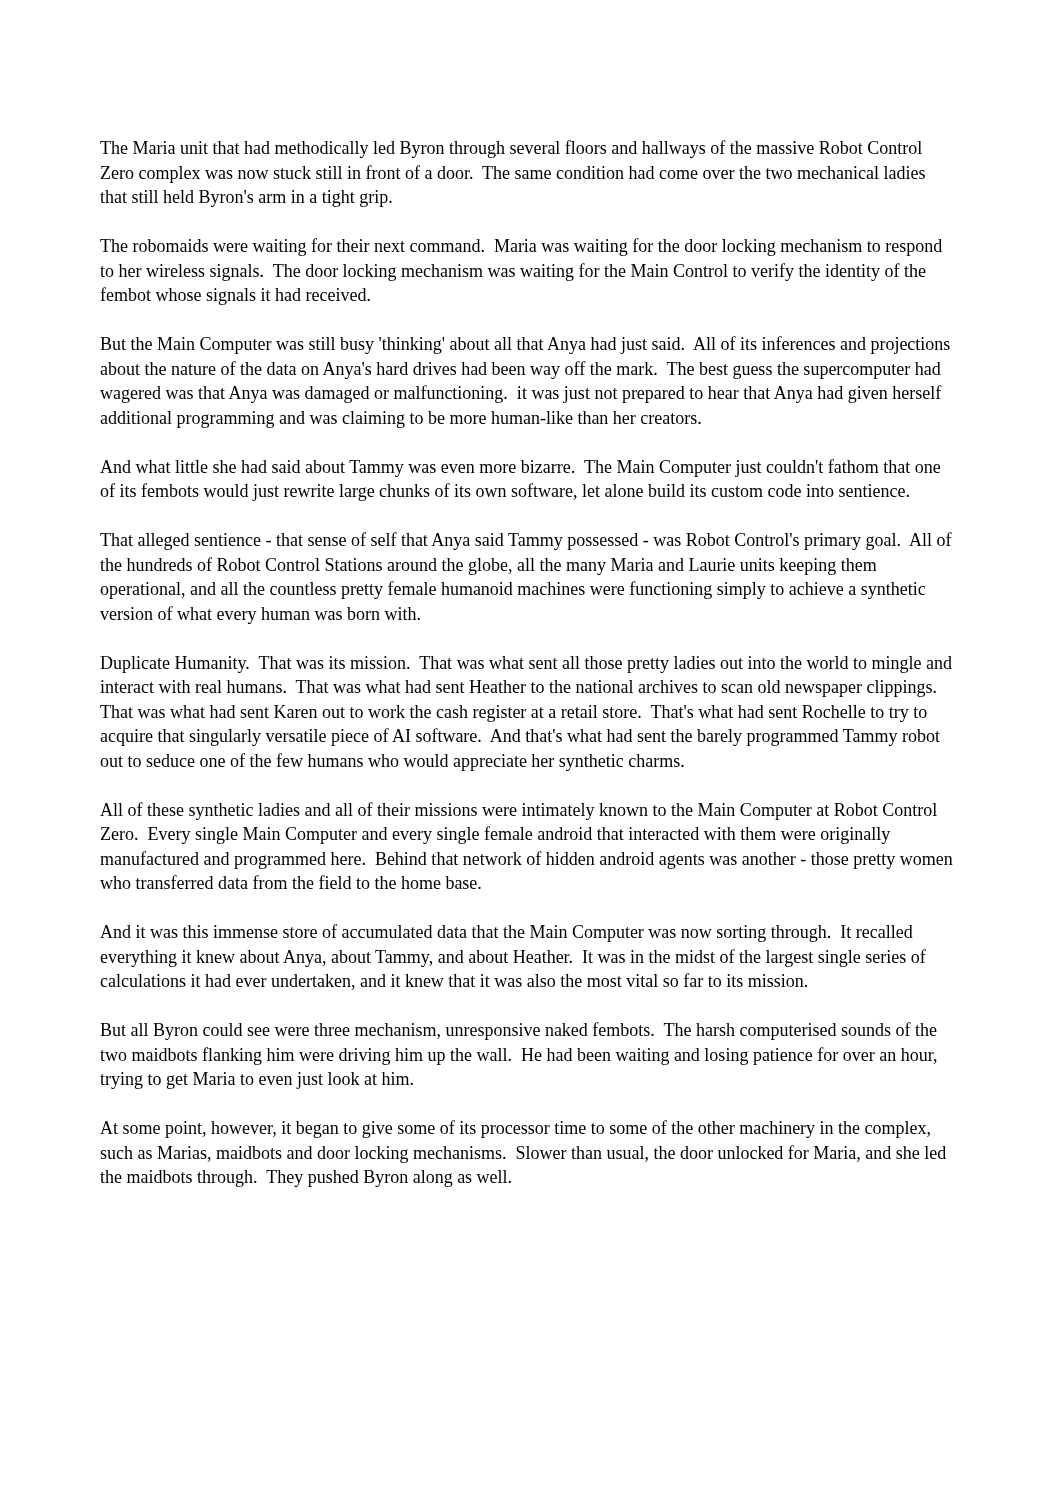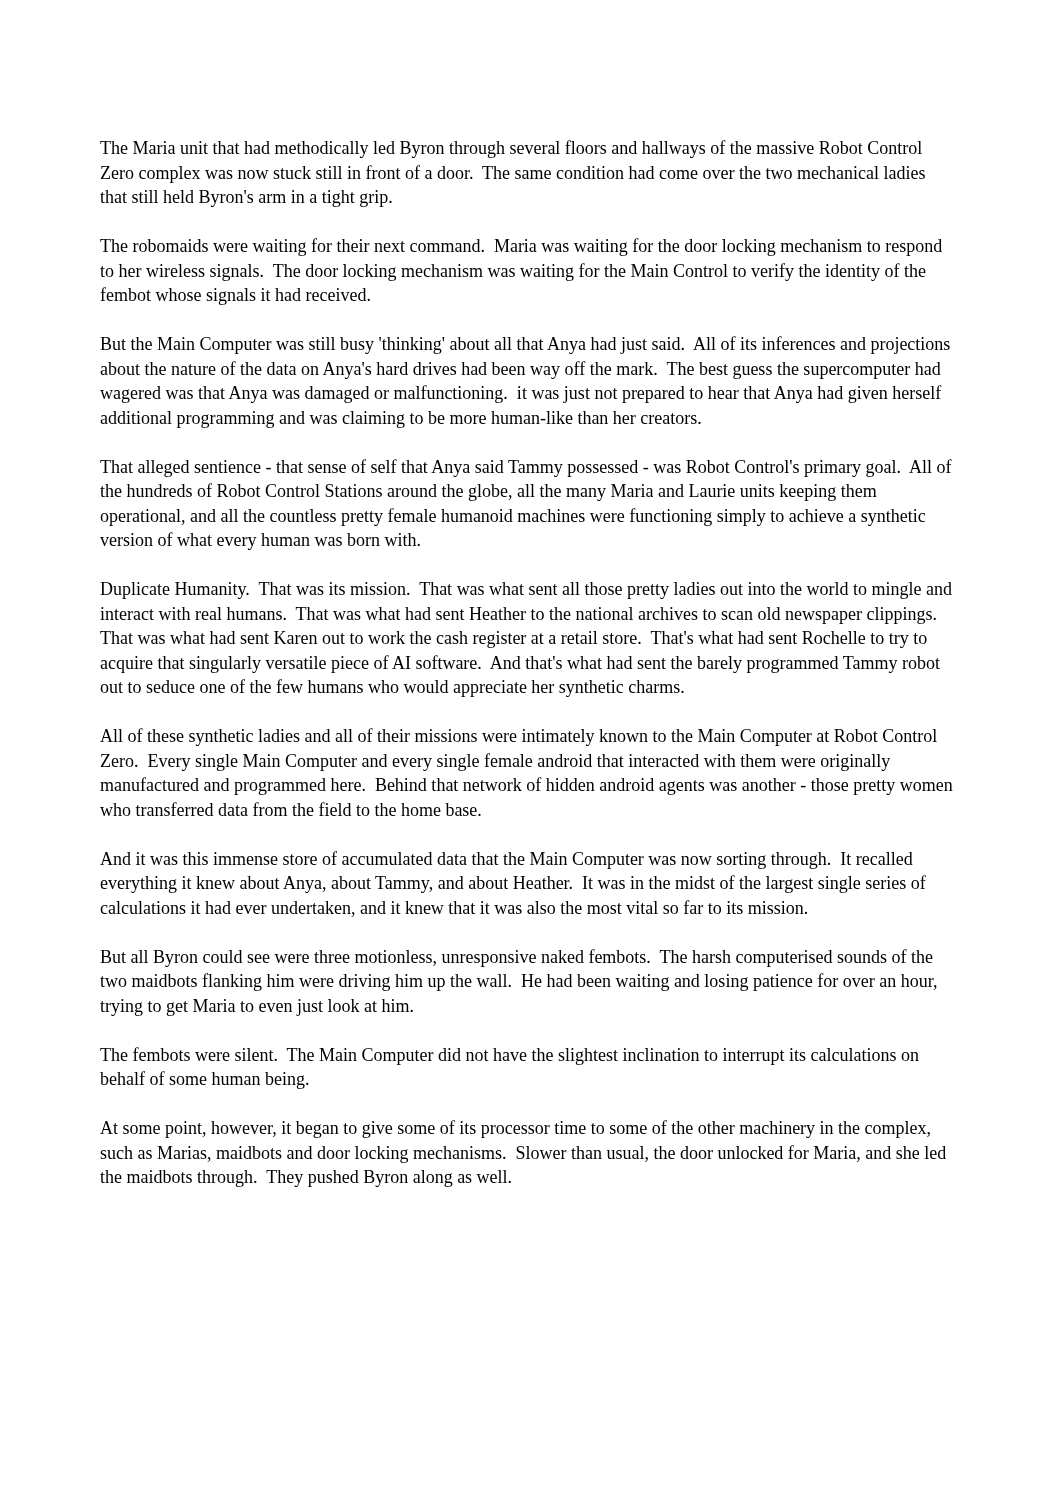--- a/index.html
+++ b/index.html
@@ -32,21 +32,21 @@
   }
 </style>
 </head>
 <body>
 
 <div class="page">
   <div class="content">
     <p>The Maria unit that had methodically led Byron through several floors and hallways of the massive Robot Control Zero complex was now stuck still in front of a door.  The same condition had come over the two mechanical ladies that still held Byron's arm in a tight grip.</p>
     <p>The robomaids were waiting for their next command.  Maria was waiting for the door locking mechanism to respond to her wireless signals.  The door locking mechanism was waiting for the Main Control to verify the identity of the fembot whose signals it had received.</p>
     <p>But the Main Computer was still busy 'thinking' about all that Anya had just said.  All of its inferences and projections about the nature of the data on Anya's hard drives had been way off the mark.  The best guess the supercomputer had wagered was that Anya was damaged or malfunctioning.  it was just not prepared to hear that Anya had given herself additional programming and was claiming to be more human-like than her creators.</p>
+    <p>And what little she had said about Tammy was even more bizarre.  The Main Computer just couldn't fathom that one of its fembots would just rewrite large chunks of its own software, let alone build its custom code into sentience.</p>
     <p>That alleged sentience - that sense of self that Anya said Tammy possessed - was Robot Control's primary goal.  All of the hundreds of Robot Control Stations around the globe, all the many Maria and Laurie units keeping them operational, and all the countless pretty female humanoid machines were functioning simply to achieve a synthetic version of what every human was born with.</p>
     <p>Duplicate Humanity.  That was its mission.  That was what sent all those pretty ladies out into the world to mingle and interact with real humans.  That was what had sent Heather to the national archives to scan old newspaper clippings.  That was what had sent Karen out to work the cash register at a retail store.  That's what had sent Rochelle to try to acquire that singularly versatile piece of AI software.  And that's what had sent the barely programmed Tammy robot out to seduce one of the few humans who would appreciate her synthetic charms.</p>
     <p>All of these synthetic ladies and all of their missions were intimately known to the Main Computer at Robot Control Zero.  Every single Main Computer and every single female android that interacted with them were originally manufactured and programmed here.  Behind that network of hidden android agents was another - those pretty women who transferred data from the field to the home base.</p>
     <p>And it was this immense store of accumulated data that the Main Computer was now sorting through.  It recalled everything it knew about Anya, about Tammy, and about Heather.  It was in the midst of the largest single series of calculations it had ever undertaken, and it knew that it was also the most vital so far to its mission.</p>
-    <p>But all Byron could see were three motionless, unresponsive naked fembots.  The harsh computerised sounds of the two maidbots flanking him were driving him up the wall.  He had been waiting and losing patience for over an hour, trying to get Maria to even just look at him.</p>
-    <p>The fembots were silent.  The Main Computer did not have the slightest inclination to interrupt its calculations on behalf of some human being.</p>
+    <p>But all Byron could see were three mechanism, unresponsive naked fembots.  The harsh computerised sounds of the two maidbots flanking him were driving him up the wall.  He had been waiting and losing patience for over an hour, trying to get Maria to even just look at him.</p>
     <p>At some point, however, it began to give some of its processor time to some of the other machinery in the complex, such as Marias, maidbots and door locking mechanisms.  Slower than usual, the door unlocked for Maria, and she led the maidbots through.  They pushed Byron along as well.</p>
   </div>
 </div>
 
 </body></html>

